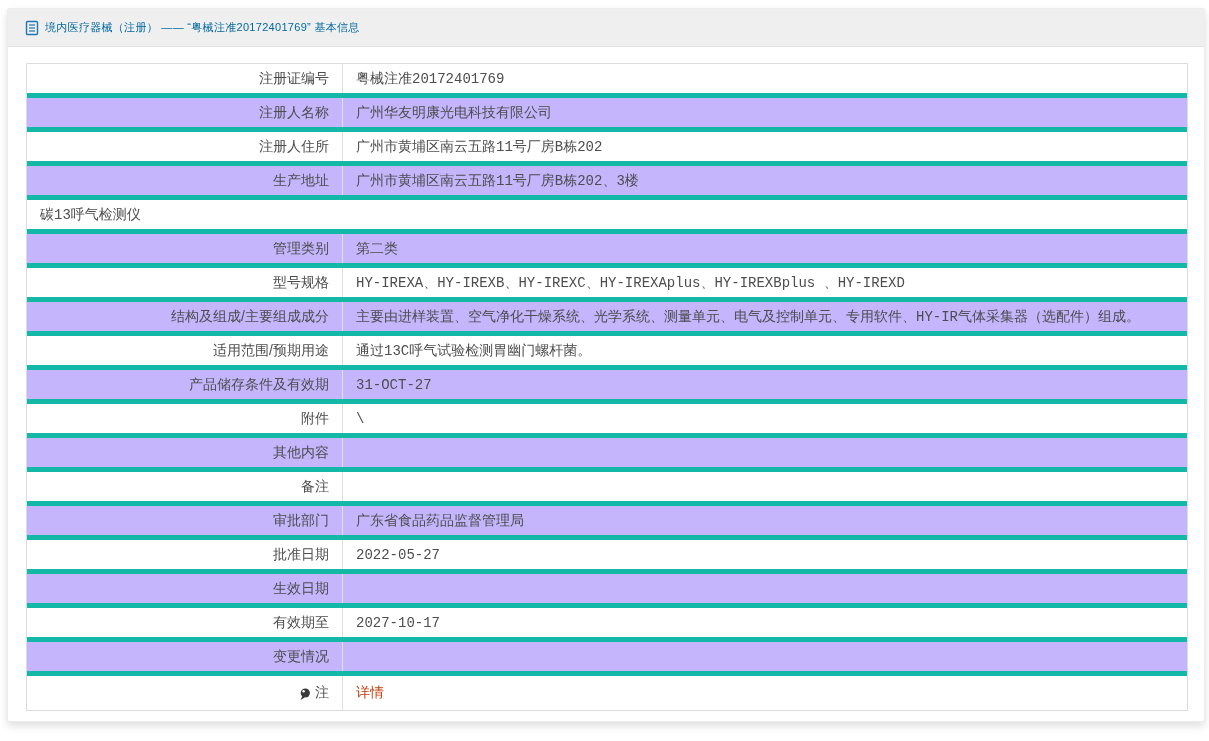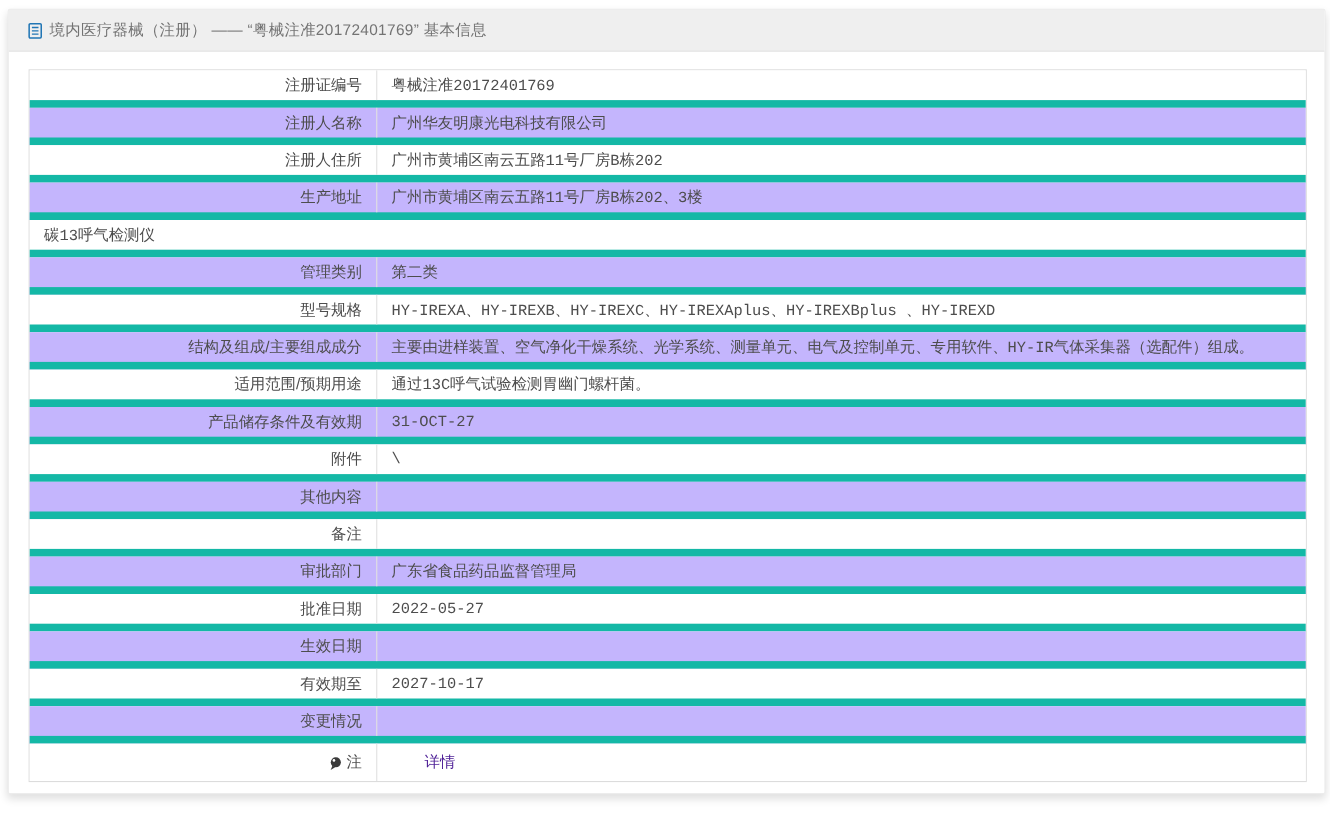--- a/index.html
+++ b/index.html
@@ -21,35 +21,35 @@
   .title-bar {
     height:38px;
     background:#efefef;
     border-bottom:1px solid #e4e4e4;
     display:flex;
     align-items:center;
     padding-left:17px;
   }
   .doc-icon { display:inline-flex; margin-right:6px; position:relative; top:0px; }
   .page-title {
-    color:#737373;
-    font-size:14px;
+    color:#0369a1;
+    font-size:11px;
     letter-spacing:0.3px;
   }
   .info-table {
     position:absolute;
     left:18px; top:54px;
     width:1162px;
     border:1px solid #dcdcdc;
   }
   .row {
     display:flex;
     height:34px;
     background:#ffffff;
-    border-bottom:7px solid #14b8a6;
+    border-bottom:5px solid #14b8a6;
   }
   .row:last-child { border-bottom:none; }
   .row.alt { background:#c4b5fd; }
   .cell-label {
     width:316px;
     flex:0 0 316px;
     border-right:1px solid #e0e0e0;
     display:flex;
     align-items:center;
     justify-content:flex-end;
@@ -63,24 +63,23 @@
     display:flex;
     align-items:center;
     padding-left:13px;
     color:#4d4d4d;
     font-size:14px;
     white-space:nowrap;
     overflow:hidden;
     font-family:Liberation Mono, monospace;
   }
   .cell-value a {
-    color:#4c1d95;
+    color:#c2410c;
     text-decoration:none;
     cursor:pointer;
-    margin-left:30px;
   }
   .note-icon { display:inline-flex; margin-right:4px; position:relative; top:1px; }
 </style>
 </head>
 <body>
 
 <div class="card">
   <div class="title-bar">
     <span class="doc-icon">
       <svg width="14" height="16" viewBox="0 0 14 16">

